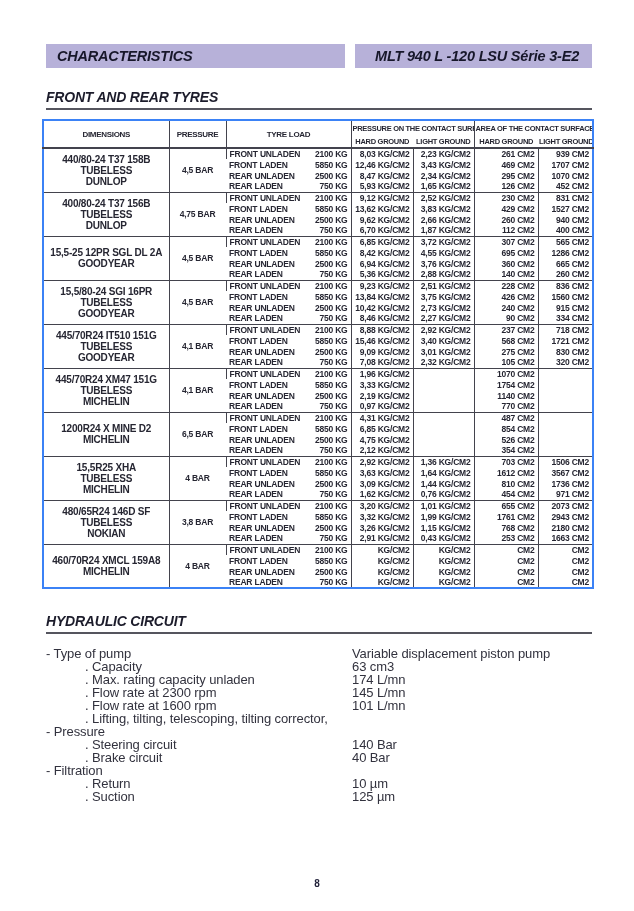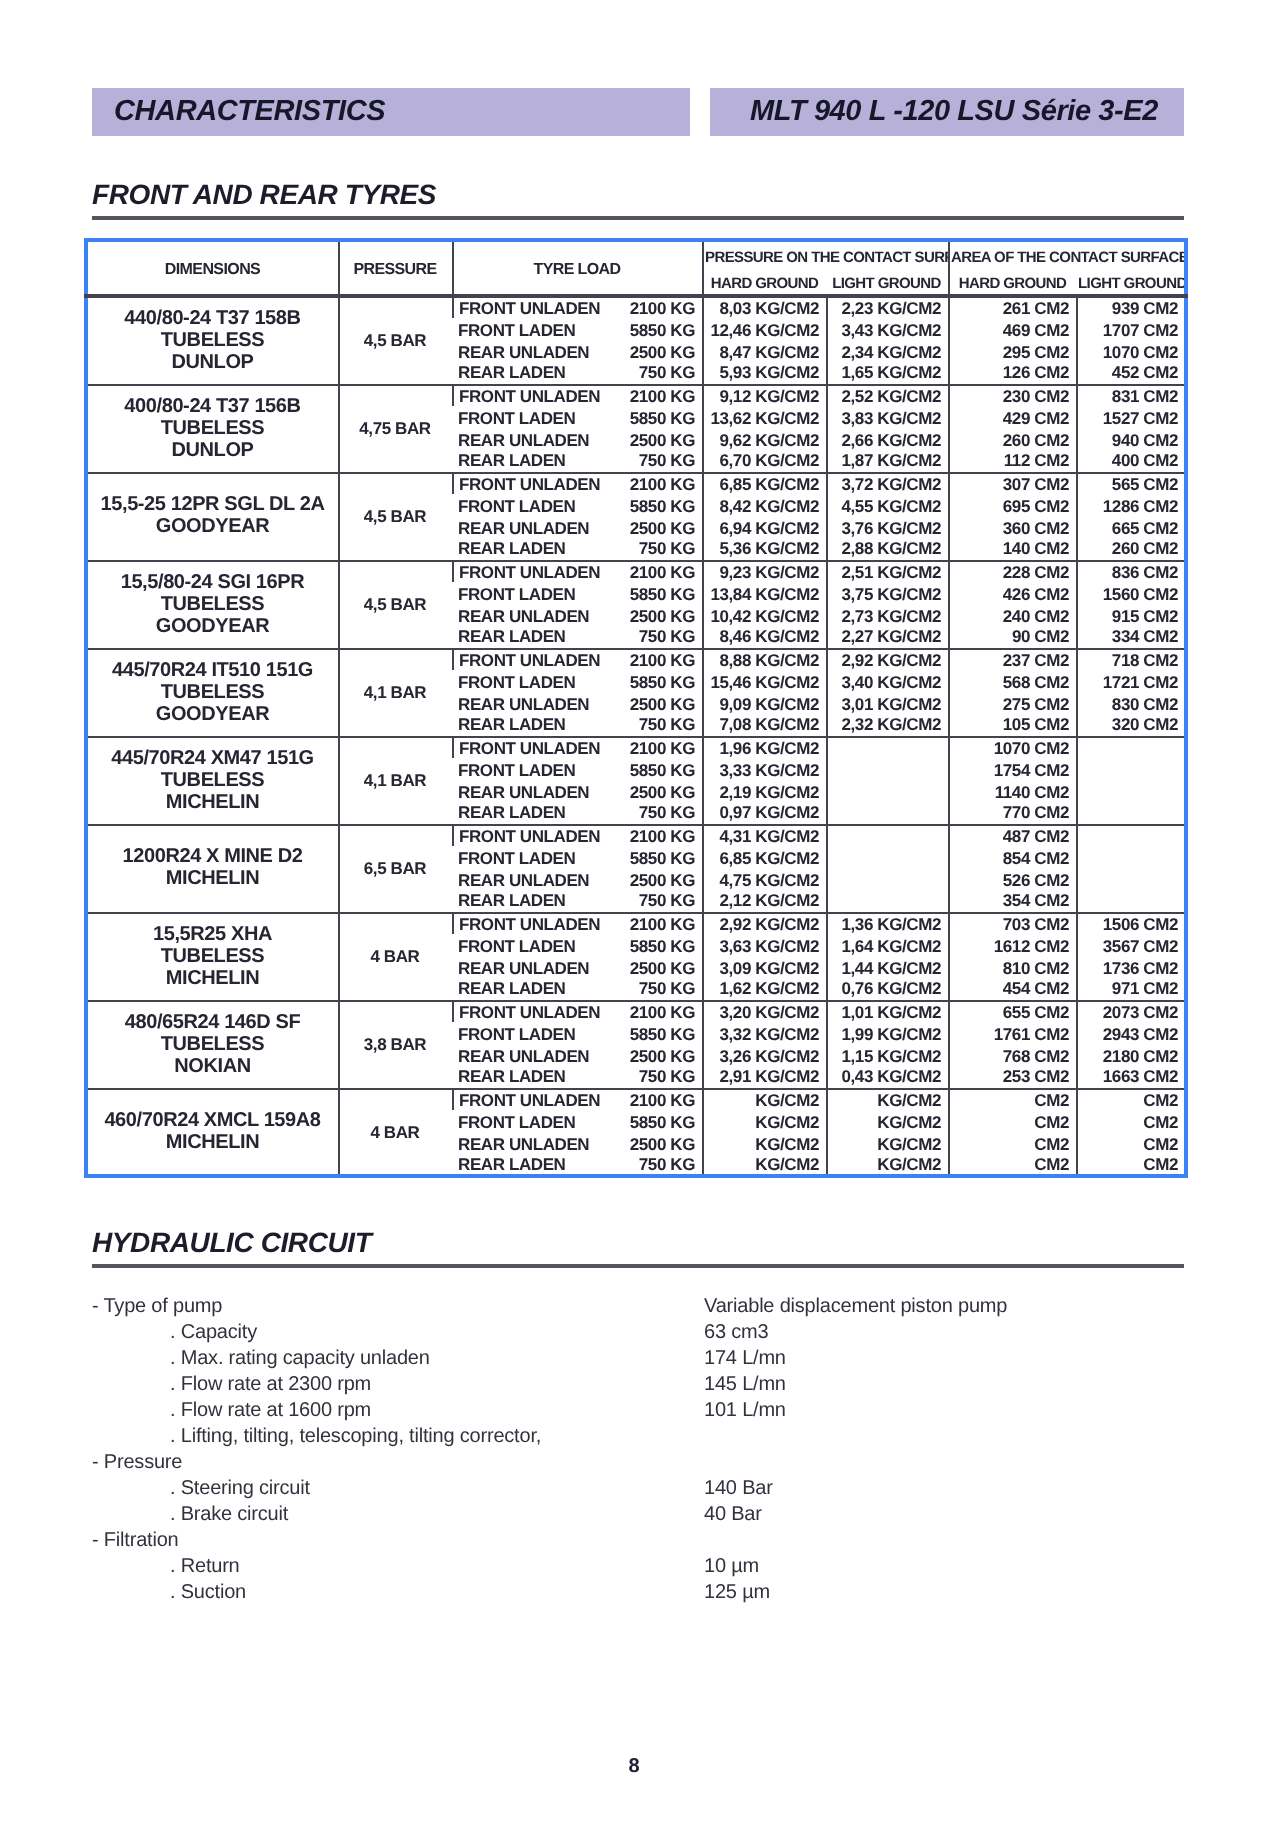--- a/index.html
+++ b/index.html
@@ -72,21 +72,21 @@
   }
   table.t td:first-child { border-left: none; }
   td.dim { text-align: center; font-size: 10px; line-height: 11px; }
   td.pres { text-align: center; }
   td.load { }
   td.load span:first-child { float: left; }
   td.load span:last-child { float: right; }
   td.num { text-align: right; }
 
   
-  .hlist { margin-top: 13px; font-size: 10px; color: #32323e; letter-spacing: -0.1px; }
+  .hlist { margin-top: 13px; font-size: 13px; color: #32323e; letter-spacing: -0.1px; }
   .hline { position: relative; height: 13px; line-height: 13px; white-space: nowrap; }
   .hline.ind0 .hlabel { margin-left: 0; }
   .hline.ind1 .hlabel { margin-left: 39px; }
   .hline.ind2 .hlabel { margin-left: 45px; }
   .hvalue { position: absolute; left: 306px; top: 0; }
 
   .pageno {
     position: absolute; left: 0; right: 0; bottom: 22px;
     text-align: center; font-weight: bold; font-size: 10px; color: #22223a;
   }

